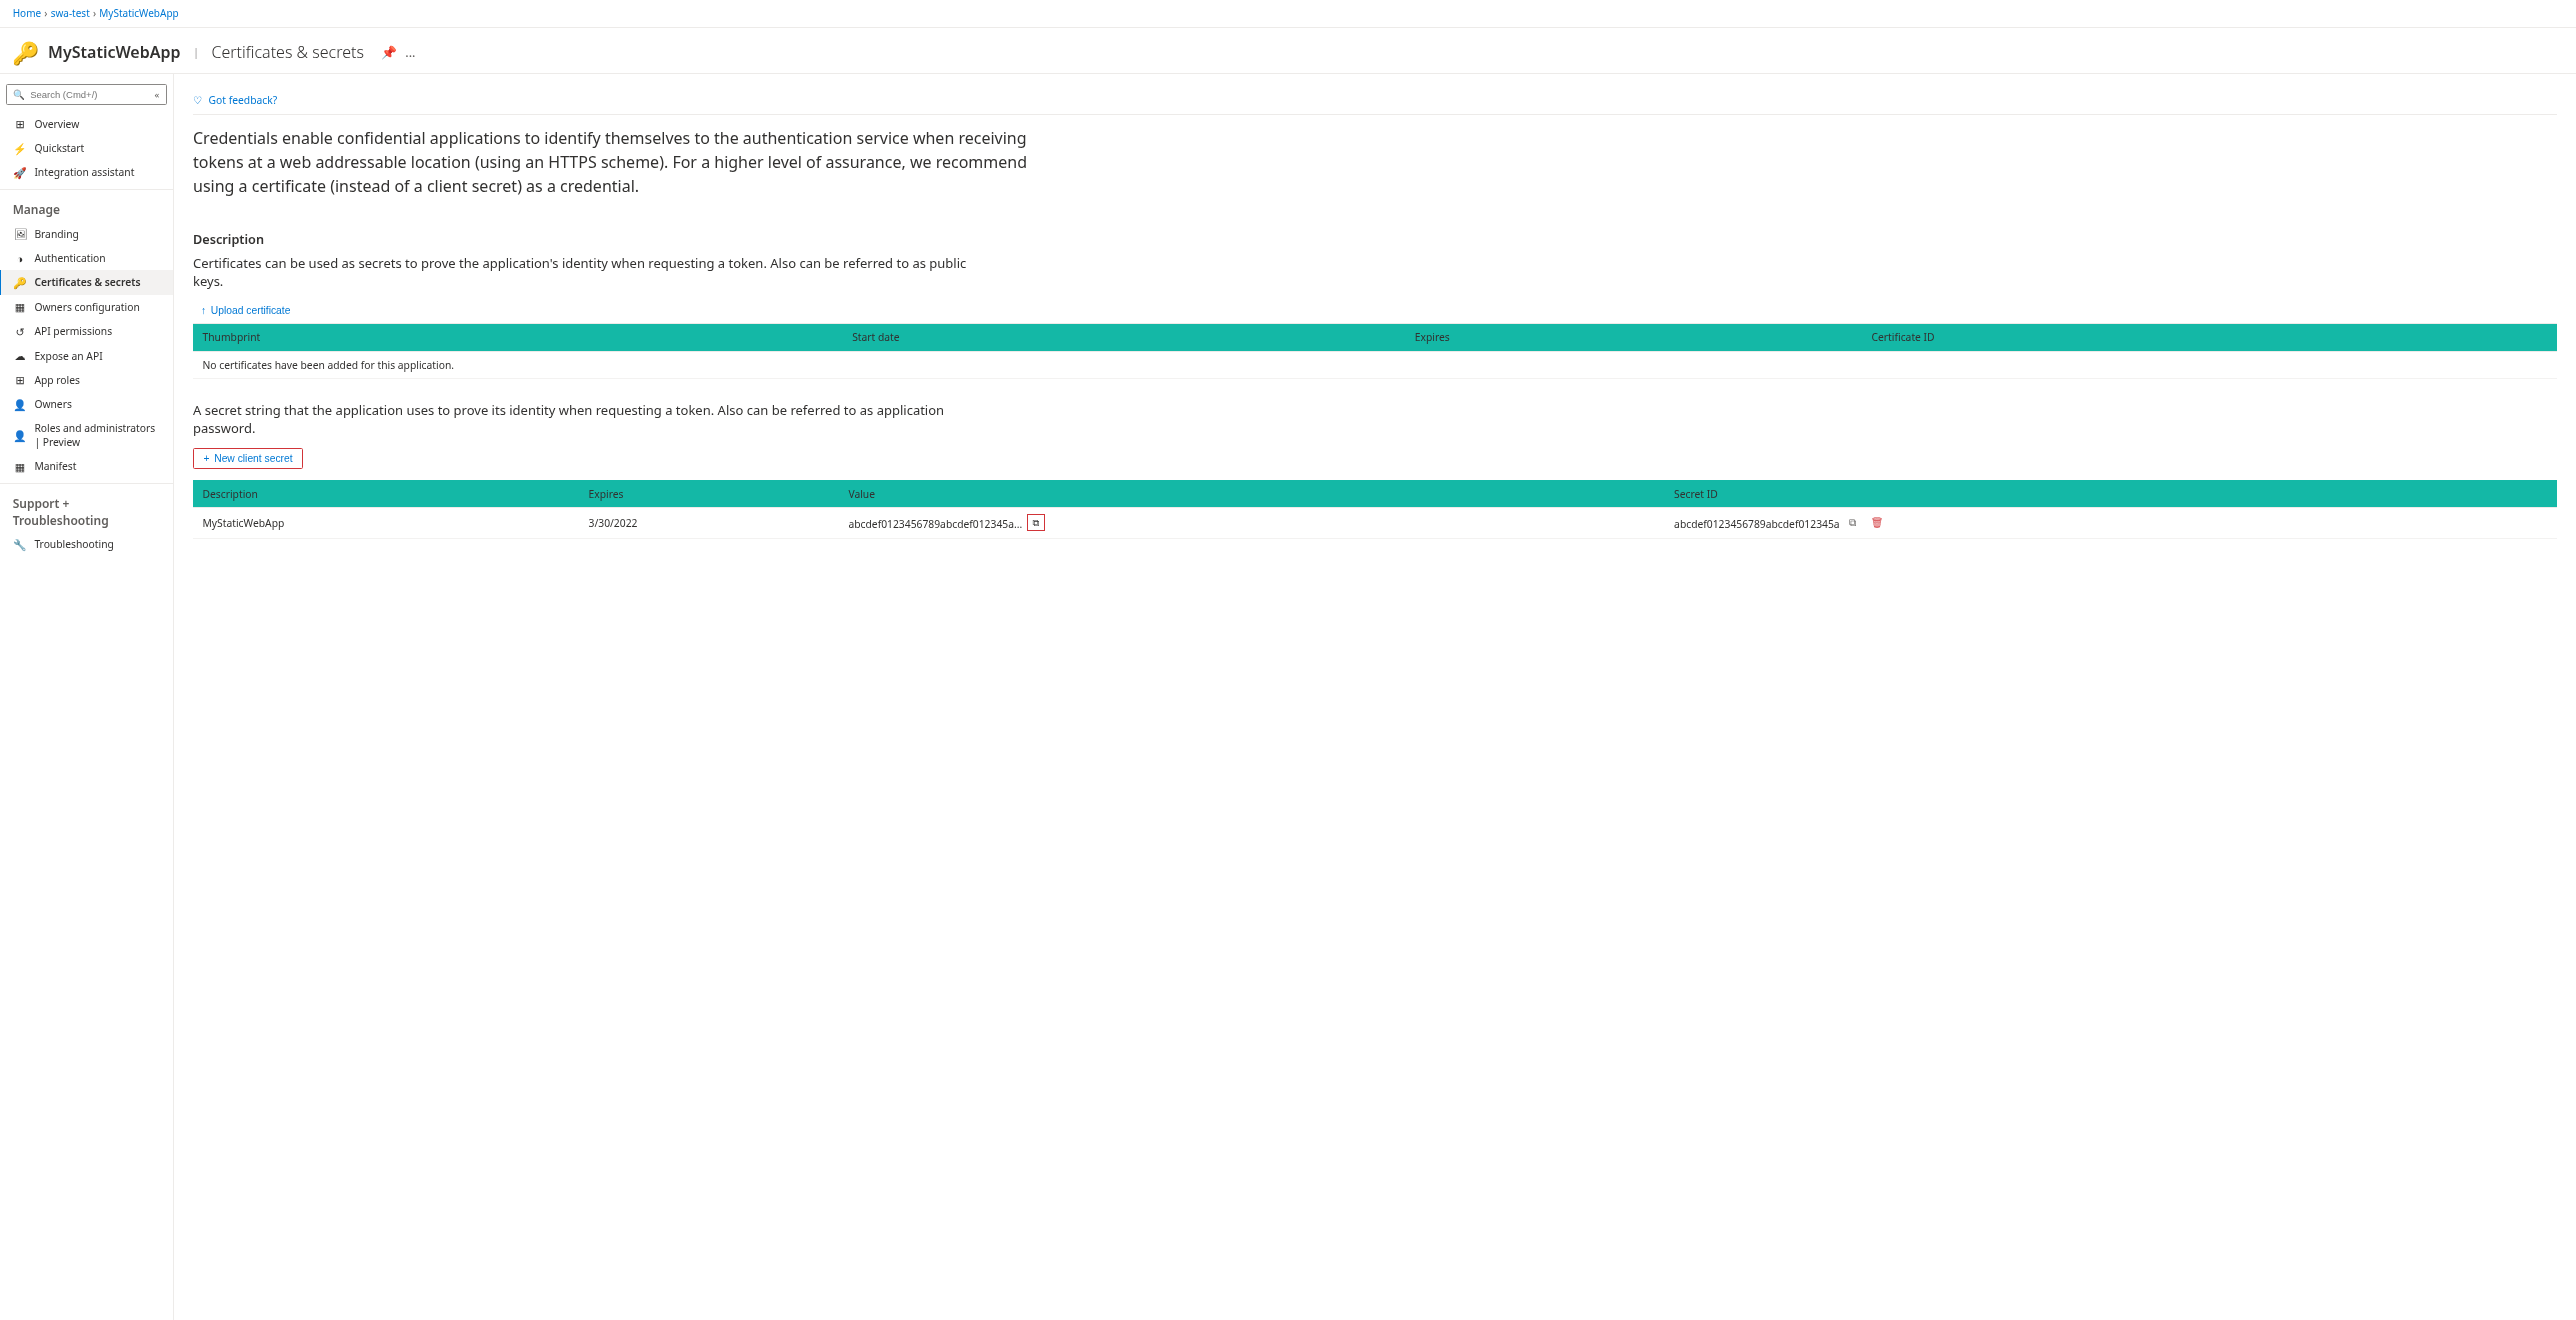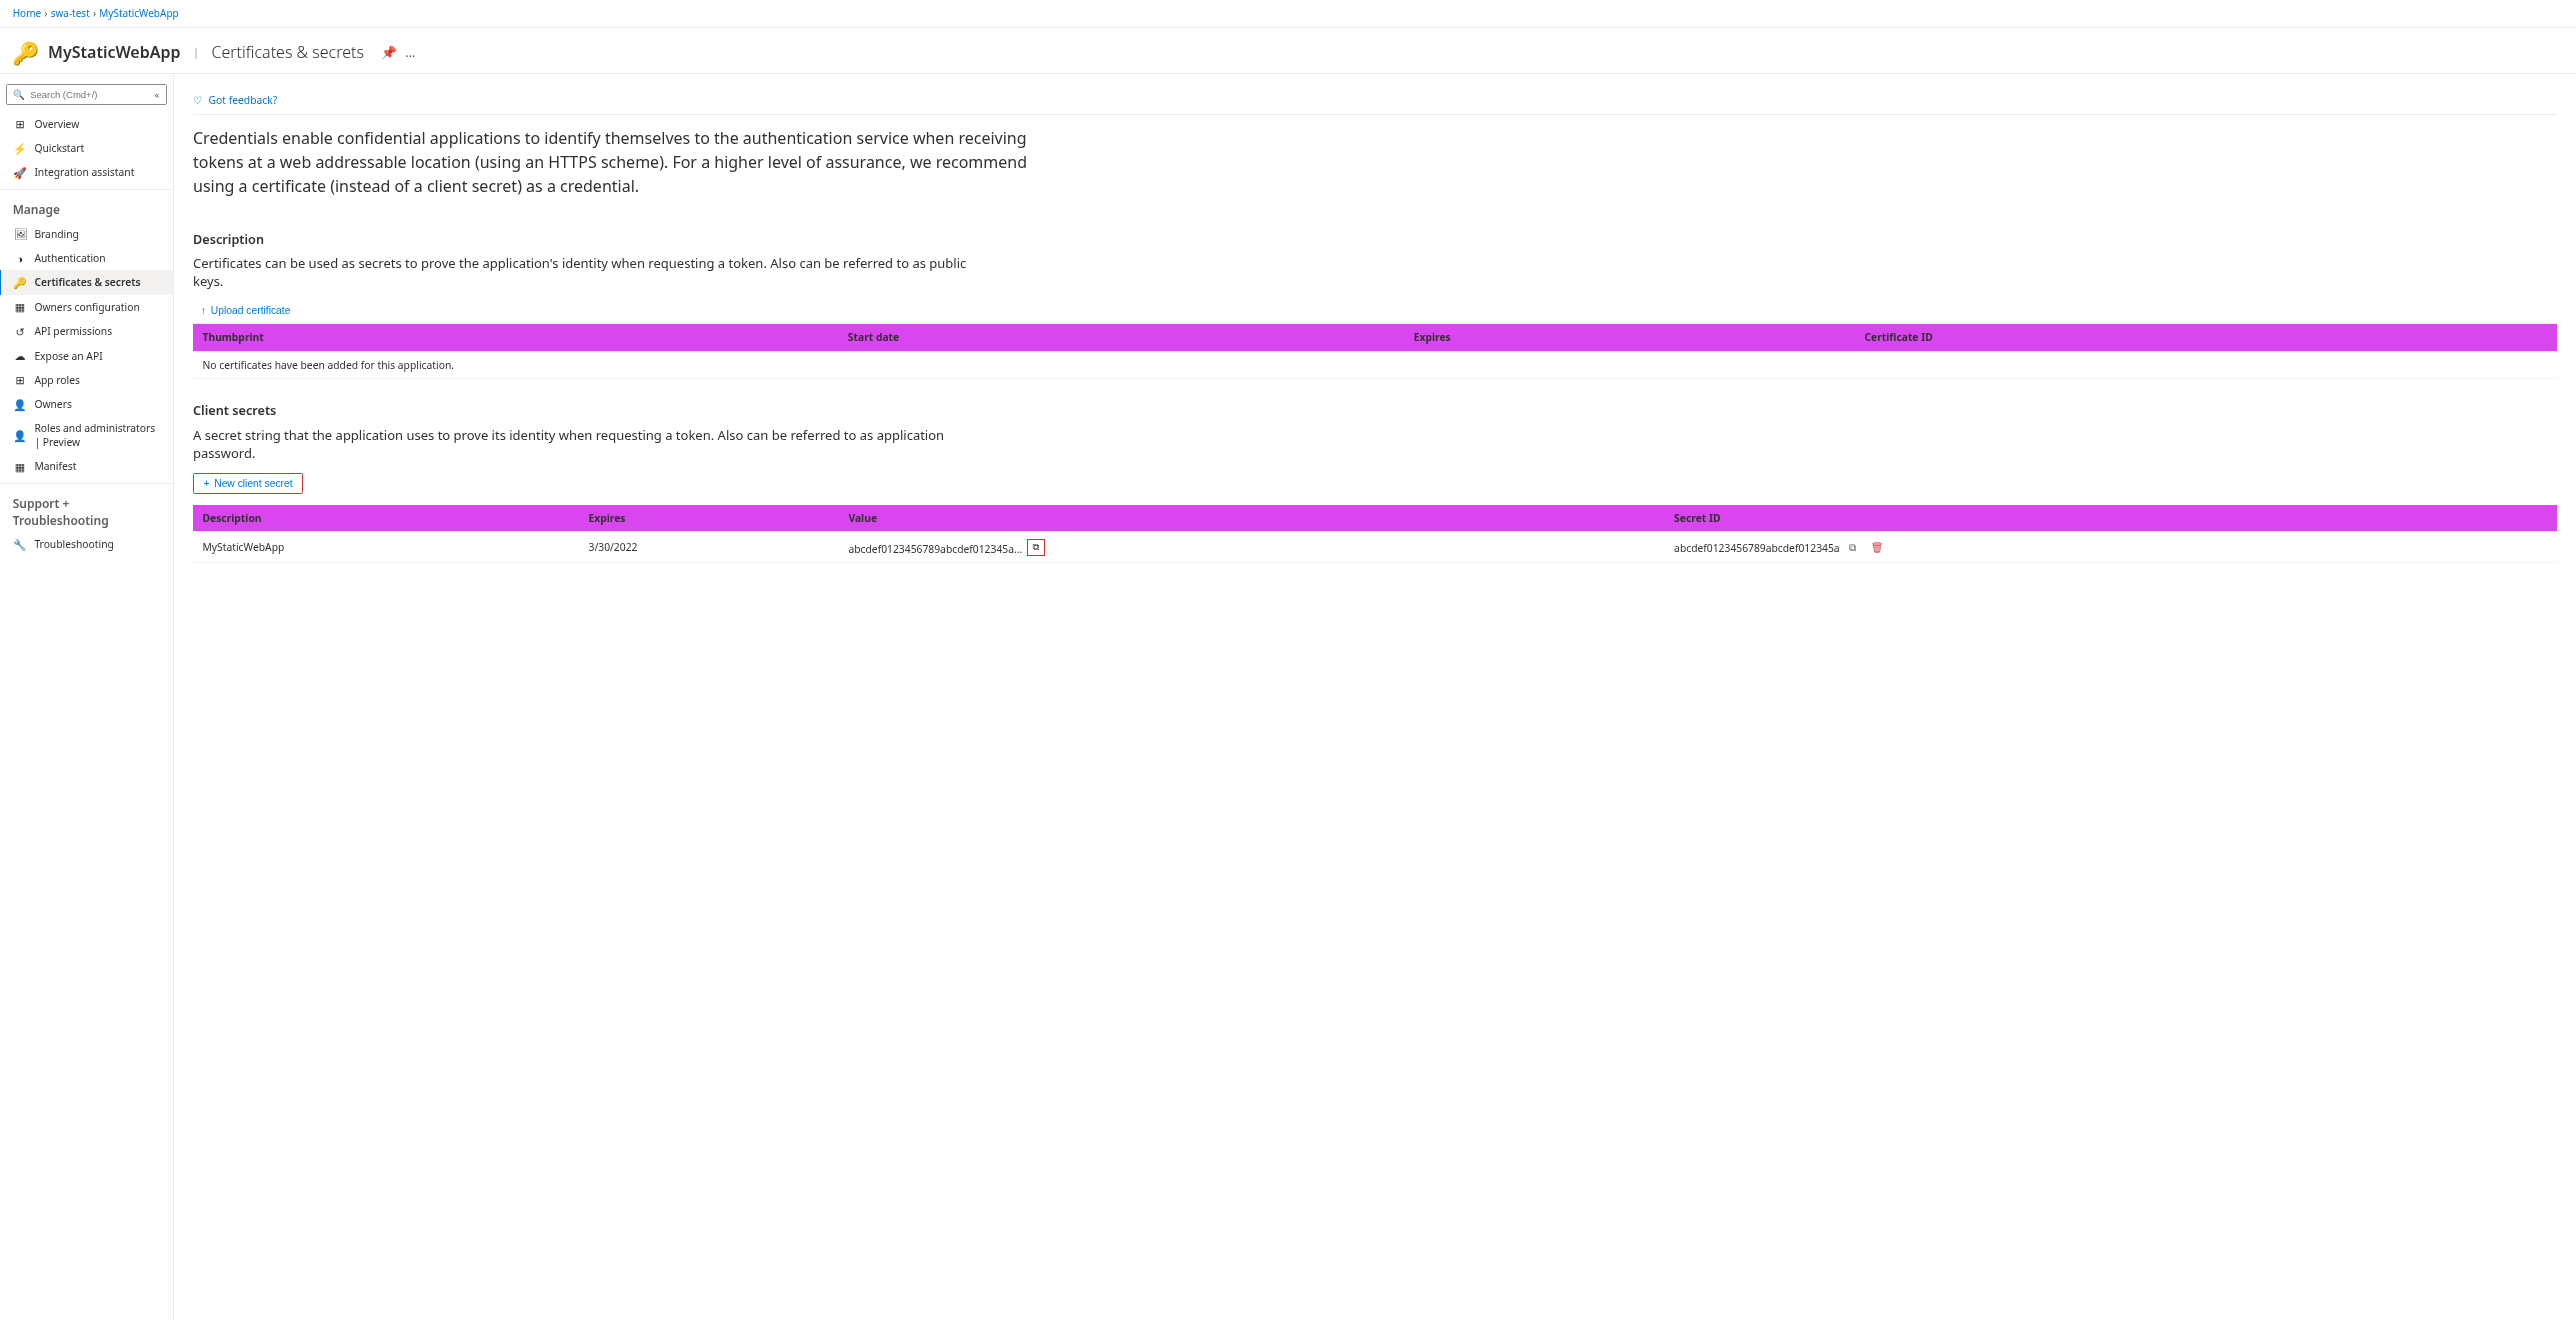--- a/index.html
+++ b/index.html
@@ -167,24 +167,24 @@
 
     
     .data-table {
       width: 100%;
       border-collapse: collapse;
       font-size: 10.3px;
     }
     .data-table th {
       text-align: left;
       padding: 6.3px 9.5px;
-      font-weight: 700;
+      font-weight: 400;
       color: #323130;
       border-bottom: 0.8px solid #edebe9;
-      background: #d946ef;
+      background: #14b8a6;
     }
     .data-table td {
       padding: 6.3px 9.5px;
       color: #323130;
       border-bottom: 0.8px solid #f3f2f1;
     }
 
     .section-gap { margin-bottom: 22px; }
 
     .copy-btn {
@@ -348,21 +348,20 @@
           <tbody>
             <tr>
               <td colspan="4">No certificates have been added for this application.</td>
             </tr>
           </tbody>
         </table>
       </div>
     </div>
 
     <div>
-      <h2 class="section-title">Client secrets</h2>
       <p class="section-desc">A secret string that the application uses to prove its identity when requesting a token. Also can be referred to as application password.</p>
 
       <button class="new-secret-btn">
         <span>+</span>
         <span>New client secret</span>
       </button>
 
       <table class="data-table">
         <thead>
           <tr>

